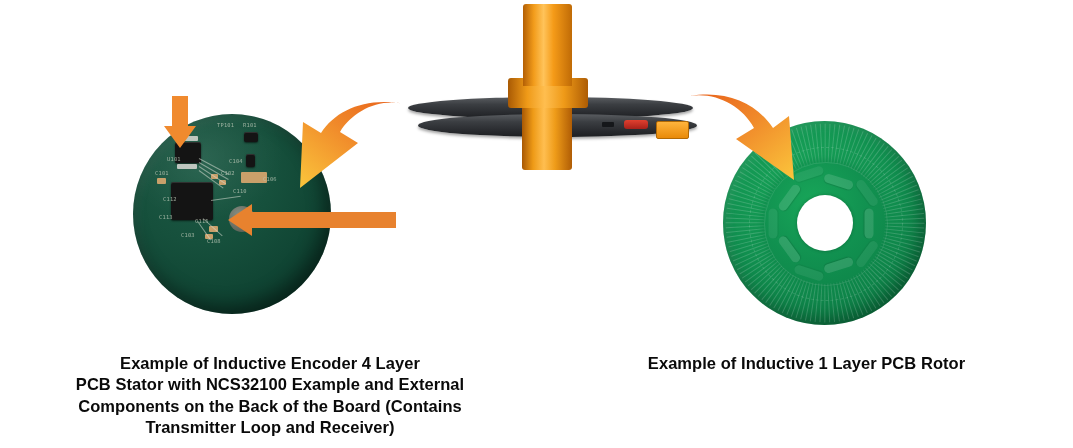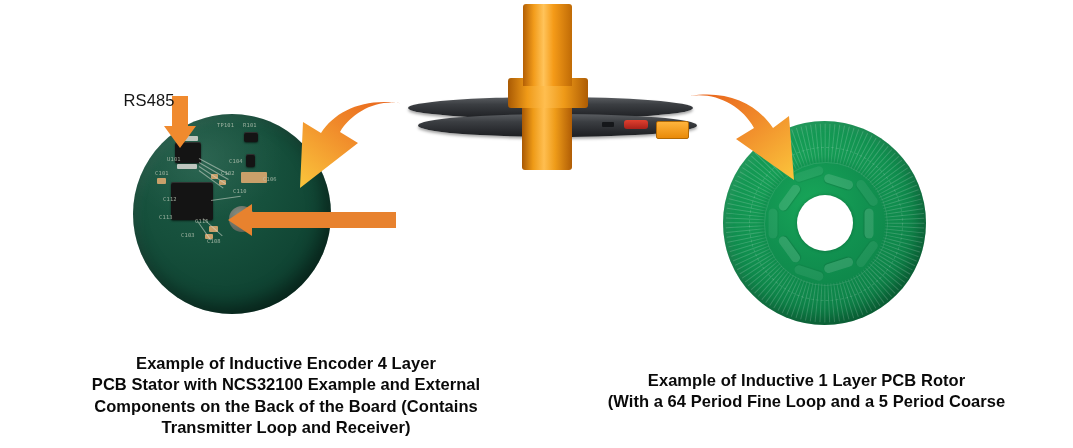--- a/index.html
+++ b/index.html
@@ -310,29 +310,27 @@
     <g>
       <path d="M396,212 L396,228 L252,228 L252,236 L228,220 L252,204 L252,212 Z" fill="#E8822E"></path>
     </g>
 
     <g>
       <path d="M172,96 L188,96 L188,126 L196,126 L180,148 L164,126 L172,126 Z" fill="#F08A2E"></path>
     </g>
   </svg>
 
   <div class="anno" style="left:84px;top:50px;width:130px;">
-    <div>RS485</div>
-  </div>
-
-
-  <div class="caption" style="left:16px;top:353px;width:540px;">
+  </div>
+
+
+  <div class="caption" style="left:0px;top:353px;width:540px;">
     <div>Example of Inductive Encoder 4 Layer</div>
     <div>PCB Stator with NCS32100 Example and External</div>
     <div>Components on the Back of the Board (Contains</div>
     <div>Transmitter Loop and Receiver)</div>
   </div>
 
-  <div class="caption" style="left:540px;top:370px;width:533px;">
+  <div class="caption" style="left:540px;top:353px;width:533px;">
     <div>Example of Inductive 1 Layer PCB Rotor</div>
-    <div>(With a 64 Period Fine Loop and a 5 Period Coarse</div>
   </div>
 
 </div>
 
 </body></html>

